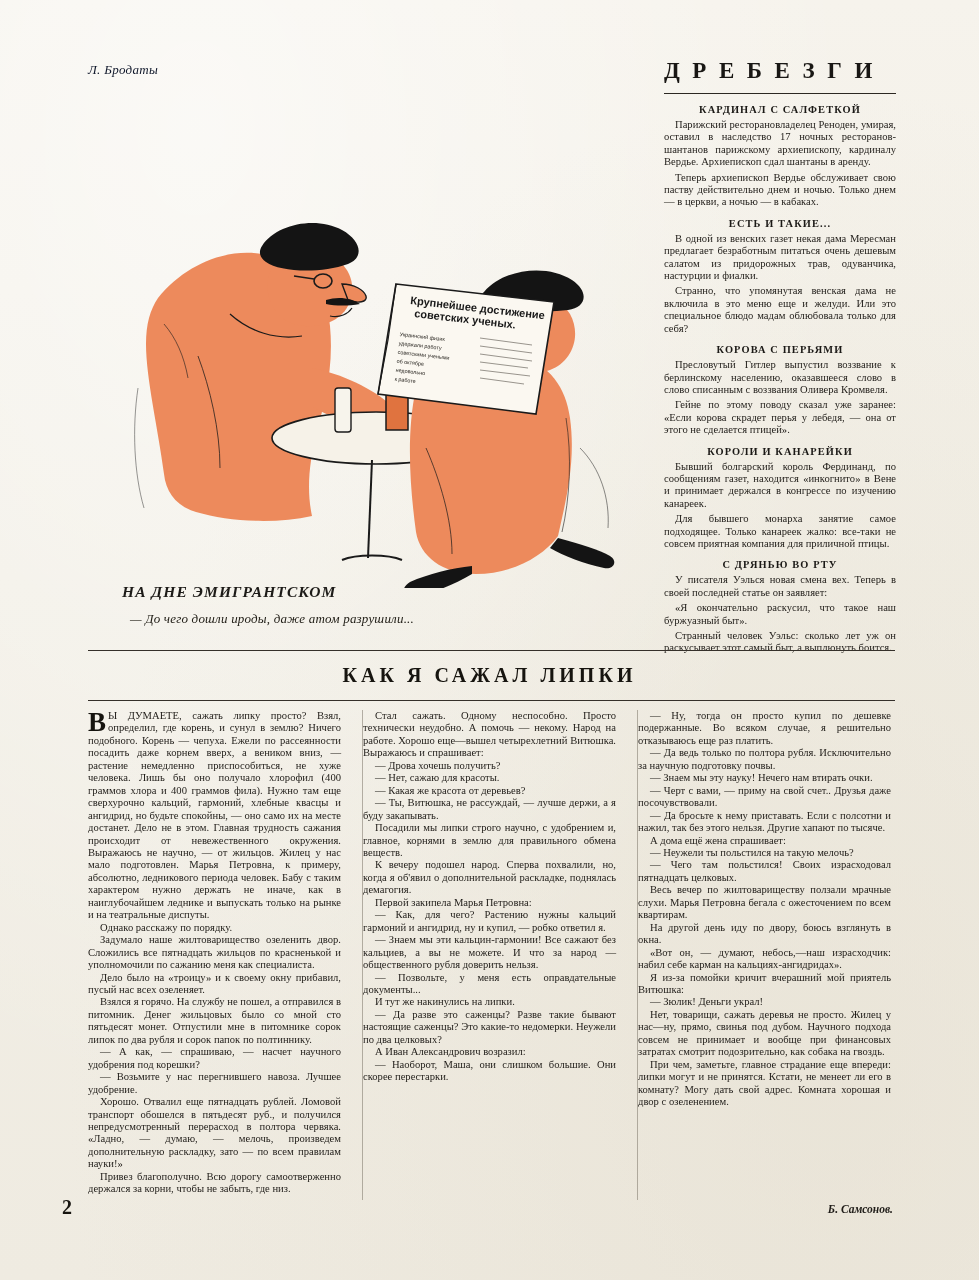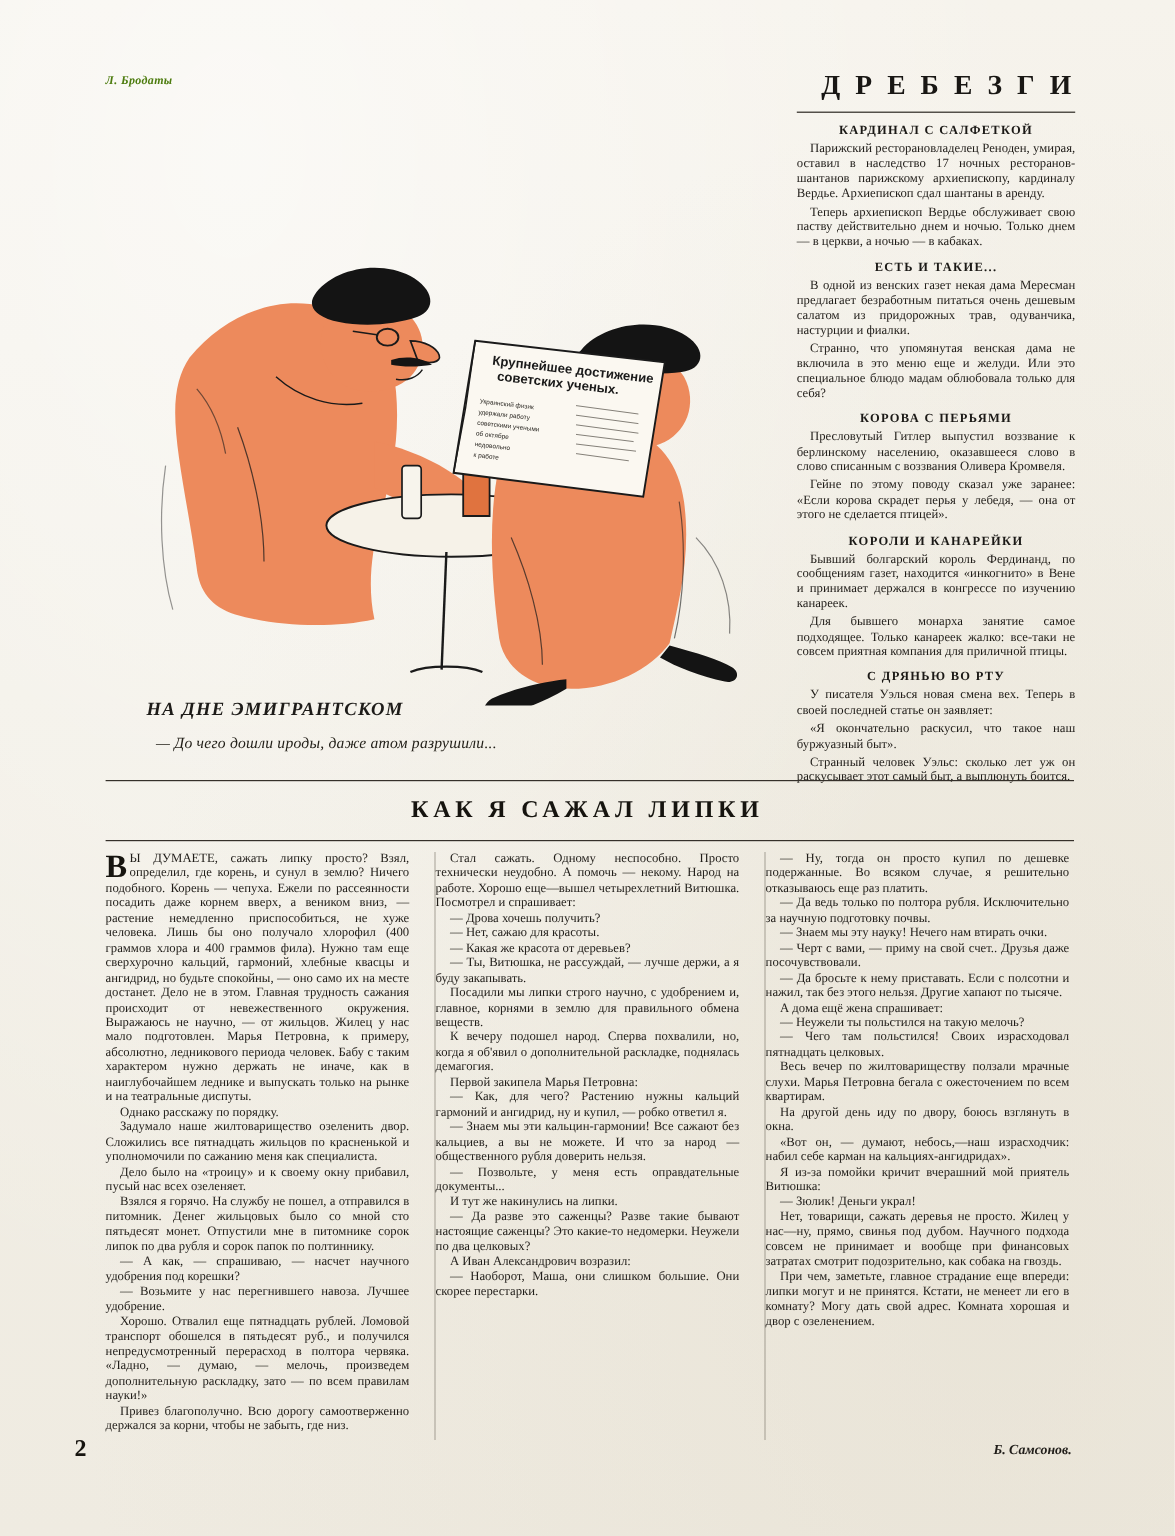--- a/index.html
+++ b/index.html
@@ -32,23 +32,23 @@
     inset: 0;
   }
 
   
   .artist-credit {
     position: absolute;
     left: 88px;
     top: 62px;
     font-family: "Liberation Serif", serif;
     font-style: italic;
-    font-weight: bold;
-    font-size: 10px;
-    color: #4d7c0f;
+    font-weight: normal;
+    font-size: 13px;
+    color: #0f172a;
     letter-spacing: 0.3px;
   }
 
   .cartoon-area {
     position: absolute;
     left: 80px;
     top: 88px;
     width: 560px;
     height: 500px;
   }
@@ -77,21 +77,21 @@
   }
 
   
   .drebezgi {
     position: absolute;
     left: 664px;
     top: 58px;
     width: 232px;
   }
   .drebezgi-title {
-    text-align: right;
+    text-align: left;
     font-family: "Liberation Serif", serif;
     font-weight: bold;
     font-size: 23px;
     letter-spacing: 3.4px;
     color: #191714;
     margin-bottom: 9px;
   }
   .drebezgi hr.rule {
     border: none;
     border-top: 1px solid #2c2822;
@@ -385,21 +385,21 @@
         <p>Задумало наше жилтоварищество озеленить двор. Сложились все пятнадцать жильцов по красненькой и уполномочили по сажанию меня как специалиста.</p>
         <p>Дело было на «троицу» и к своему окну прибавил, пусый нас всех озеленяет.</p>
         <p>Взялся я горячо. На службу не пошел, а отправился в питомник. Денег жильцовых было со мной сто пятьдесят монет. Отпустили мне в питомнике сорок липок по два рубля и сорок папок по полтиннику.</p>
         <p>— А как, — спрашиваю, — насчет научного удобрения под корешки?</p>
         <p>— Возьмите у нас перегнившего навоза. Лучшее удобрение.</p>
         <p>Хорошо. Отвалил еще пятнадцать рублей. Ломовой транспорт обошелся в пятьдесят руб., и получился непредусмотренный перерасход в полтора червяка. «Ладно, — думаю, — мелочь, произведем дополнительную раскладку, зато — по всем правилам науки!»</p>
         <p>Привез благополучно. Всю дорогу самоотверженно держался за корни, чтобы не забыть, где низ.</p>
       </div>
 
       <div class="col">
-        <p>Стал сажать. Одному неспособно. Просто технически неудобно. А помочь — некому. Народ на работе. Хорошо еще—вышел четырехлетний Витюшка. Посмотрел и спрашивает:</p>
+        <p>Стал сажать. Одному неспособно. Просто технически неудобно. А помочь — некому. Народ на работе. Хорошо еще—вышел четырехлетний Витюшка. Выражаюсь и спрашивает:</p>
         <p>— Дрова хочешь получить?</p>
         <p>— Нет, сажаю для красоты.</p>
         <p>— Какая же красота от деревьев?</p>
         <p>— Ты, Витюшка, не рассуждай, — лучше держи, а я буду закапывать.</p>
         <p>Посадили мы липки строго научно, с удобрением и, главное, корнями в землю для правильного обмена веществ.</p>
         <p>К вечеру подошел народ. Сперва похвалили, но, когда я об'явил о дополнительной раскладке, поднялась демагогия.</p>
         <p>Первой закипела Марья Петровна:</p>
         <p>— Как, для чего? Растению нужны кальций гармоний и ангидрид, ну и купил, — робко ответил я.</p>
         <p>— Знаем мы эти кальцин-гармонии! Все сажают без кальциев, а вы не можете. И что за народ — общественного рубля доверить нельзя.</p>
         <p>— Позвольте, у меня есть оправдательные документы...</p>

